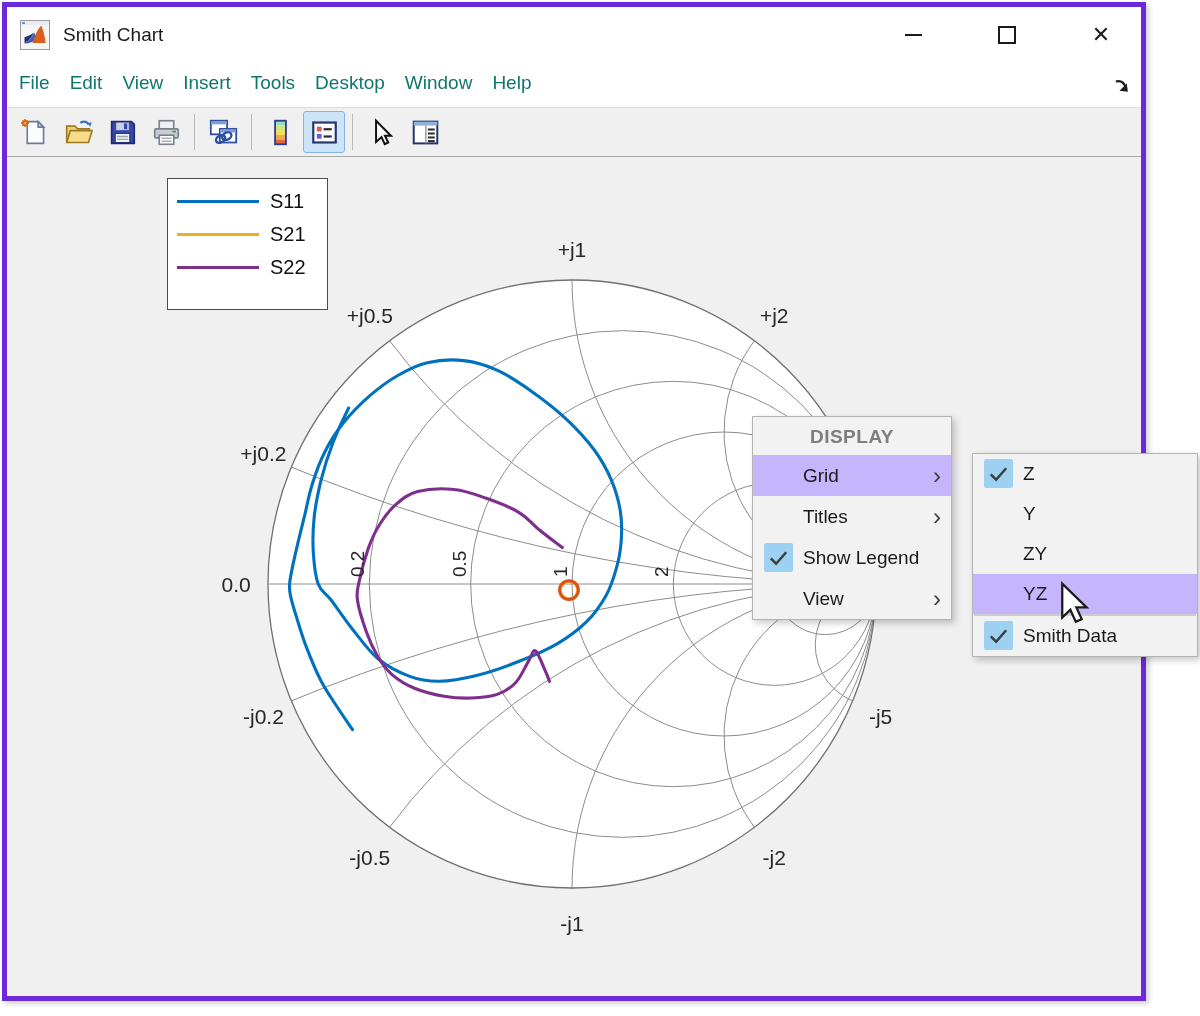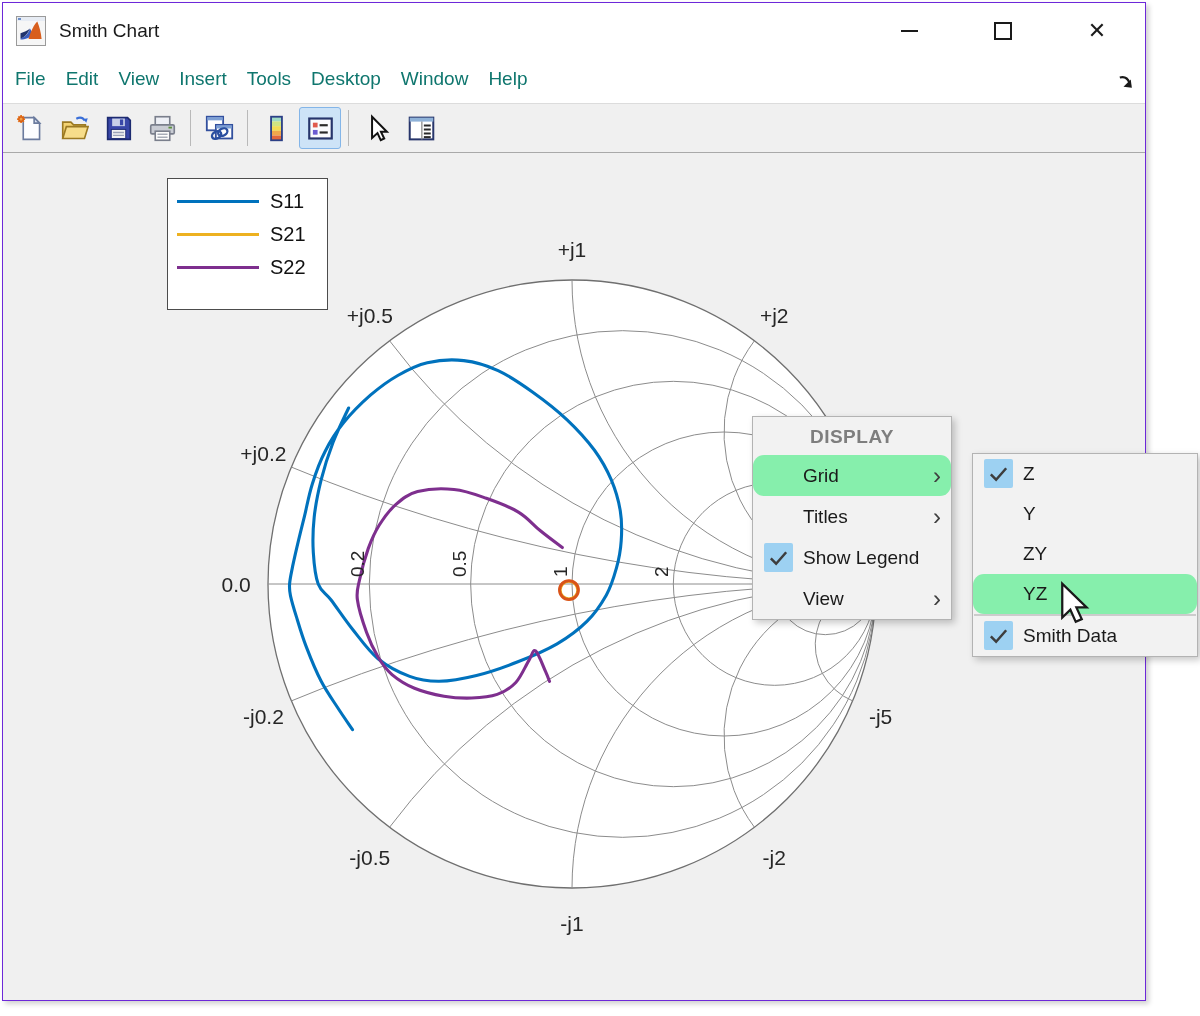--- a/index.html
+++ b/index.html
@@ -1,21 +1,21 @@
 <!DOCTYPE html>
 <html><head>
 <meta charset="utf-8">
 <style>
   html,body{margin:0;padding:0;}
   body{width:1200px;height:1016px;background:#ffffff;position:relative;overflow:hidden;
        font-family:"Liberation Sans",sans-serif;-webkit-font-smoothing:antialiased;}
 
   
   .window{position:absolute;left:2px;top:2px;width:1144px;height:999px;background:#f0f0f0;
-          border:1px solid #6d28d9;box-shadow:3px 3px 5px rgba(0,0,0,0.18);box-sizing:border-box;}
+          border:5px solid #6d28d9;box-shadow:3px 3px 5px rgba(0,0,0,0.18);box-sizing:border-box;}
   .titlebar{position:absolute;left:0;top:0;right:0;height:56px;background:#ffffff;}
   .app-icon{position:absolute;left:13px;top:13px;width:30px;height:30px;}
   .title{position:absolute;left:56px;top:17px;font-size:19px;color:#1a1a1a;}
   .wc{position:absolute;top:12px;width:56px;height:32px;display:flex;align-items:center;justify-content:center;}
   .wc-min{left:878px;}.wc-max{left:972px;}.wc-close{left:1066px;font-size:22px;color:#1a1a1a;}
   .minbar{width:17px;height:2px;background:#1a1a1a;display:block;}
   .maxbox{width:14px;height:14px;border:2px solid #1a1a1a;display:block;}
 
   .menubar{position:absolute;left:0;top:56px;right:0;height:44px;background:#ffffff;padding-left:2px;white-space:nowrap;}
   .mitem{display:inline-block;margin-top:9px;padding:0 10px;font-size:19px;color:#0f766e;}
@@ -44,21 +44,21 @@
 
   
   .popup{position:absolute;background:#f2f2f2;border:1px solid #b3b3b3;box-sizing:border-box;
          box-shadow:3px 3px 7px rgba(0,0,0,0.22);}
   #ctx-menu{left:752px;top:416px;width:200px;z-index:20;}
   #sub-menu{left:972px;top:453px;width:226px;z-index:21;}
   .menu-header{height:38px;line-height:40px;text-align:center;font-weight:bold;font-size:19px;
                color:#7e7e7e;letter-spacing:0.5px;}
   .mrow{position:relative;height:41px;display:flex;align-items:center;}
   #sub-menu .mrow{height:40px;}
-  .mrow.hl{background:#86efac;border-radius:11px;}
+  .mrow.hl{background:#c4b5fd;}
   .chk{position:absolute;left:11px;top:50%;margin-top:-15px;width:29px;height:29px;background:#9dd1f2;
        border-radius:2px;display:flex;align-items:center;justify-content:center;}
   .mlabel{margin-left:50px;font-size:19px;color:#1a1a1a;}
   .arrow{margin-left:auto;margin-right:10px;font-size:24px;color:#3f3f3f;line-height:0;}
   .ssep{height:1px;background:#cccccc;margin:0 1px;}
 
   #cursor{position:absolute;left:1056px;top:580px;width:40px;height:50px;z-index:30;}
 </style>
 </head>
 <body>

